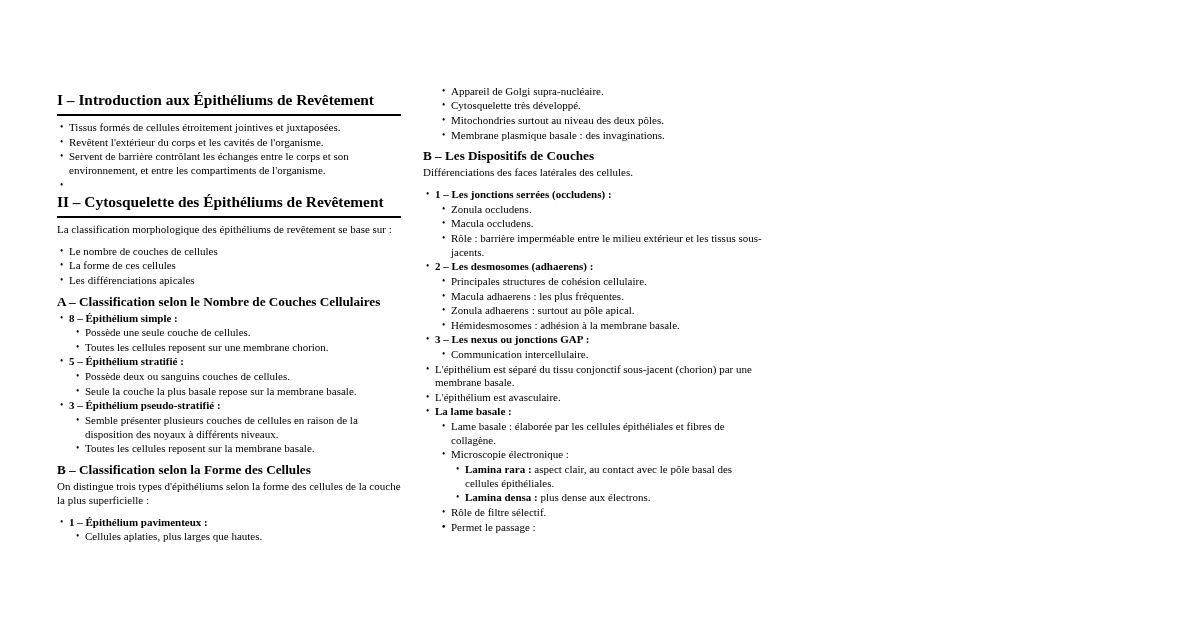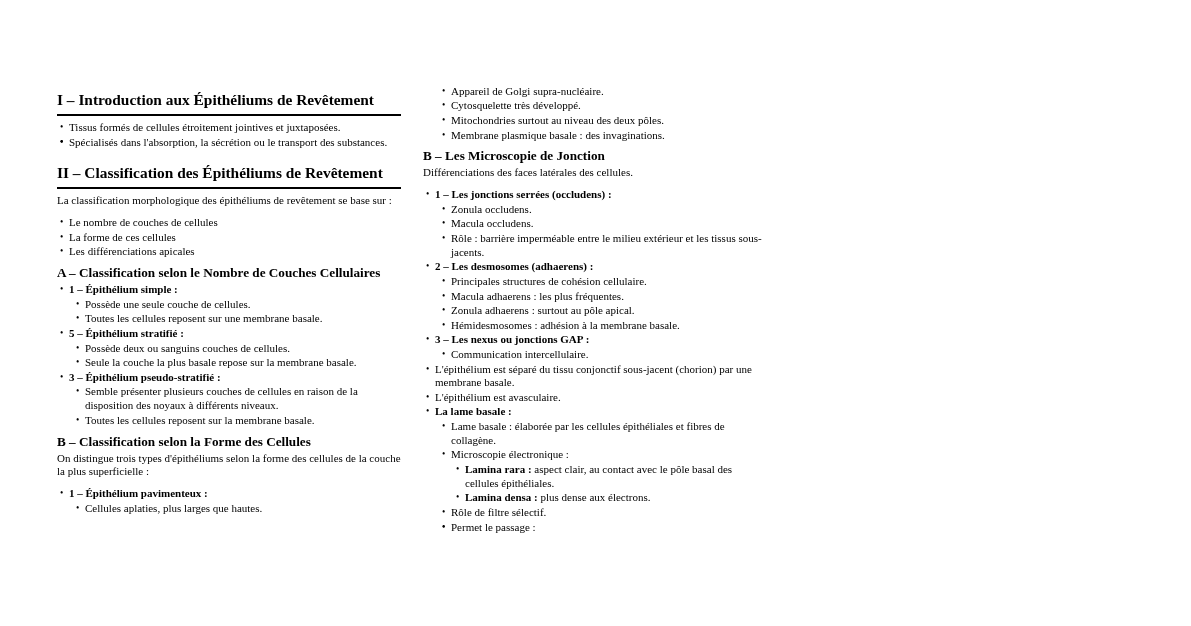--- a/index.html
+++ b/index.html
@@ -60,36 +60,36 @@
   strong{font-weight:bold;}
 </style>
 </head>
 <body>
 
 <div class="page">
   <div class="col col-left">
       <h2>I – Introduction aux Épithéliums de Revêtement</h2>
       <ul>
         <li class="lvl1"><span class="marker">•</span><span>Tissus formés de cellules étroitement jointives et juxtaposées.</span></li>
+        <li class="lvl1"><span class="marker">•</span><span>Revêtent l'extérieur du corps et les cavités de l'organisme.</span></li>
+        <li class="lvl1"><span class="marker">•</span><span>Servent de barrière contrôlant les échanges entre le corps et son environnement, et entre les compartiments de l'organisme.</span></li>
         <li class="lvl1"><span class="marker">•</span></li>
-        <li class="lvl1"><span class="marker">•</span></li>
-        <li class="lvl1"><span class="marker">•</span><span>Spécialisés dans l'absorption, la sécrétion ou le transport des substances.</span></li>
       </ul>
-      <h2>II – Classification des Épithéliums de Revêtement</h2>
+      <h2>II – Cytosquelette des Épithéliums de Revêtement</h2>
       <p>La classification morphologique des épithéliums de revêtement se base sur :</p>
       <ul>
         <li class="lvl1"><span class="marker">•</span><span>Le nombre de couches de cellules</span></li>
         <li class="lvl1"><span class="marker">•</span><span>La forme de ces cellules</span></li>
         <li class="lvl1"><span class="marker">•</span><span>Les différenciations apicales</span></li>
       </ul>
       <h3>A – Classification selon le Nombre de Couches Cellulaires</h3>
       <ul>
-        <li class="lvl1"><span class="marker">•</span><strong>1 – Épithélium simple :</strong></li>
+        <li class="lvl1"><span class="marker">•</span><strong>8 – Épithélium simple :</strong></li>
         <li class="lvl2"><span class="marker">•</span><span>Possède une seule couche de cellules.</span></li>
-        <li class="lvl2"><span class="marker">•</span><span>Toutes les cellules reposent sur une membrane basale.</span></li>
+        <li class="lvl2"><span class="marker">•</span><span>Toutes les cellules reposent sur une membrane chorion.</span></li>
         <li class="lvl1"><span class="marker">•</span><strong>5 – Épithélium stratifié :</strong></li>
         <li class="lvl2"><span class="marker">•</span><span>Possède deux ou sanguins couches de cellules.</span></li>
         <li class="lvl2"><span class="marker">•</span><span>Seule la couche la plus basale repose sur la membrane basale.</span></li>
         <li class="lvl1"><span class="marker">•</span><strong>3 – Épithélium pseudo-stratifié :</strong></li>
         <li class="lvl2"><span class="marker">•</span><span>Semble présenter plusieurs couches de cellules en raison de la disposition des noyaux à différents niveaux.</span></li>
         <li class="lvl2"><span class="marker">•</span><span>Toutes les cellules reposent sur la membrane basale.</span></li>
       </ul>
       <h3>B – Classification selon la Forme des Cellules</h3>
       <p>On distingue trois types d'épithéliums selon la forme des cellules de la couche la plus superficielle :</p>
       <ul>
@@ -97,21 +97,21 @@
         <li class="lvl2"><span class="marker">•</span><span>Cellules aplaties, plus larges que hautes.</span></li>
       </ul>
     </div>
   <div class="col col-right">
       <ul>
         <li class="lvl2"><span class="marker">•</span><span>Appareil de Golgi supra-nucléaire.</span></li>
         <li class="lvl2"><span class="marker">•</span><span>Cytosquelette très développé.</span></li>
         <li class="lvl2"><span class="marker">•</span><span>Mitochondries surtout au niveau des deux pôles.</span></li>
         <li class="lvl2"><span class="marker">•</span><span>Membrane plasmique basale : des invaginations.</span></li>
       </ul>
-      <h3>B – Les Microscopie de Jonction</h3>
+      <h3>B – Les Dispositifs de Couches</h3>
       <p>Différenciations des faces latérales des cellules.</p>
       <ul>
         <li class="lvl1"><span class="marker">•</span><strong>1 – Les jonctions serrées (occludens) :</strong></li>
         <li class="lvl2"><span class="marker">•</span><span>Zonula occludens.</span></li>
         <li class="lvl2"><span class="marker">•</span><span>Macula occludens.</span></li>
         <li class="lvl2"><span class="marker">•</span><span>Rôle : barrière imperméable entre le milieu extérieur et les tissus sous-jacents.</span></li>
         <li class="lvl1"><span class="marker">•</span><strong>2 – Les desmosomes (adhaerens) :</strong></li>
         <li class="lvl2"><span class="marker">•</span><span>Principales structures de cohésion cellulaire.</span></li>
         <li class="lvl2"><span class="marker">•</span><span>Macula adhaerens : les plus fréquentes.</span></li>
         <li class="lvl2"><span class="marker">•</span><span>Zonula adhaerens : surtout au pôle apical.</span></li>

